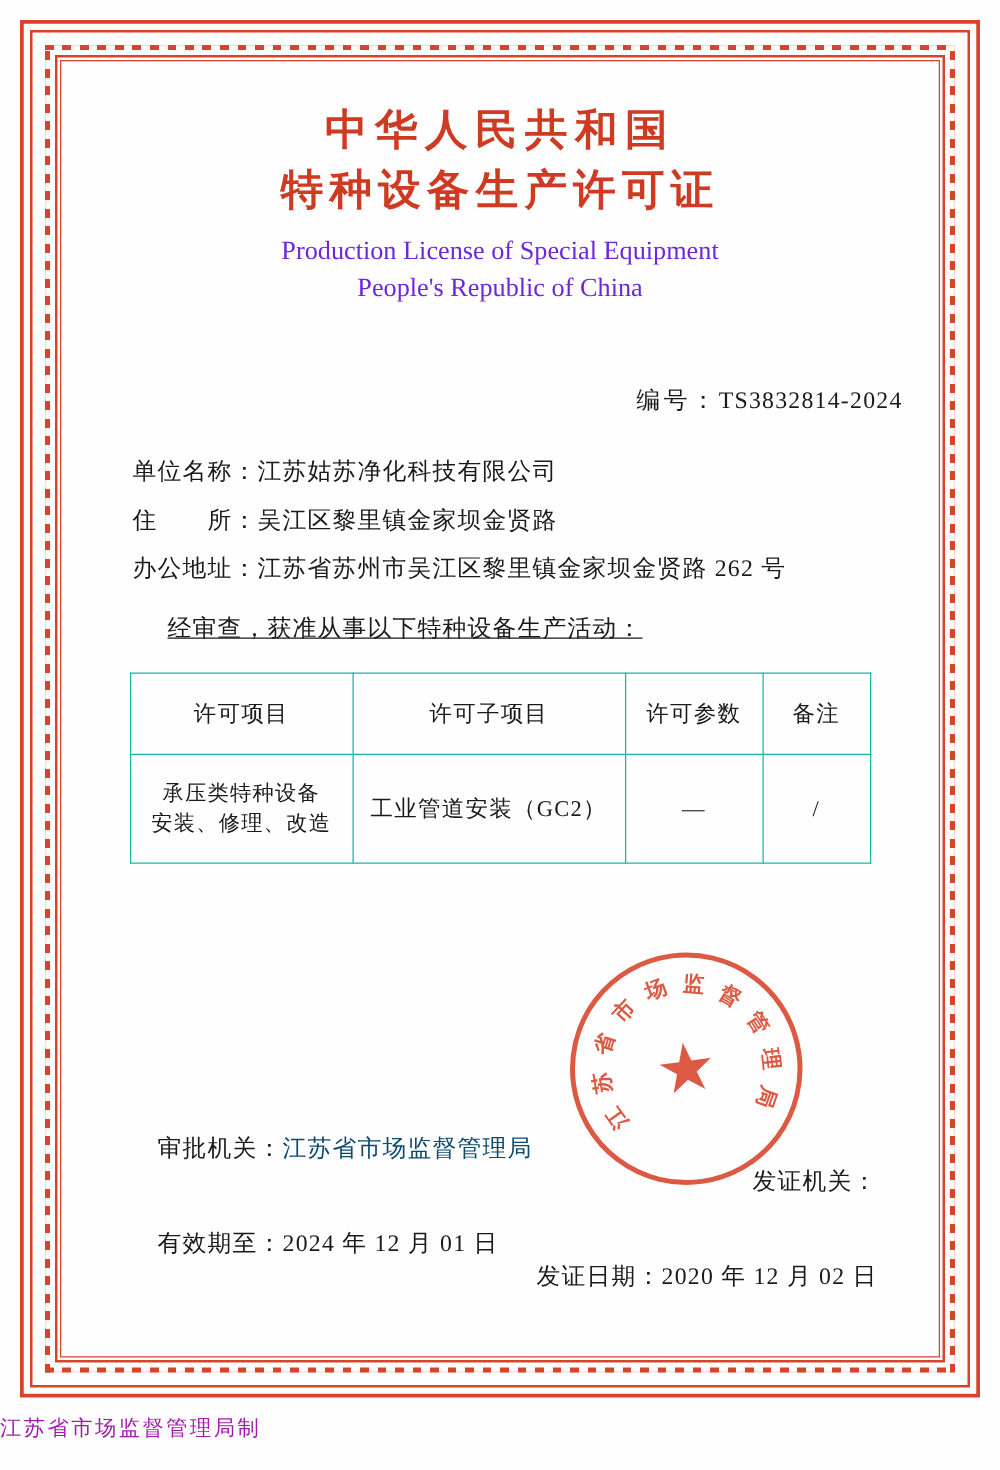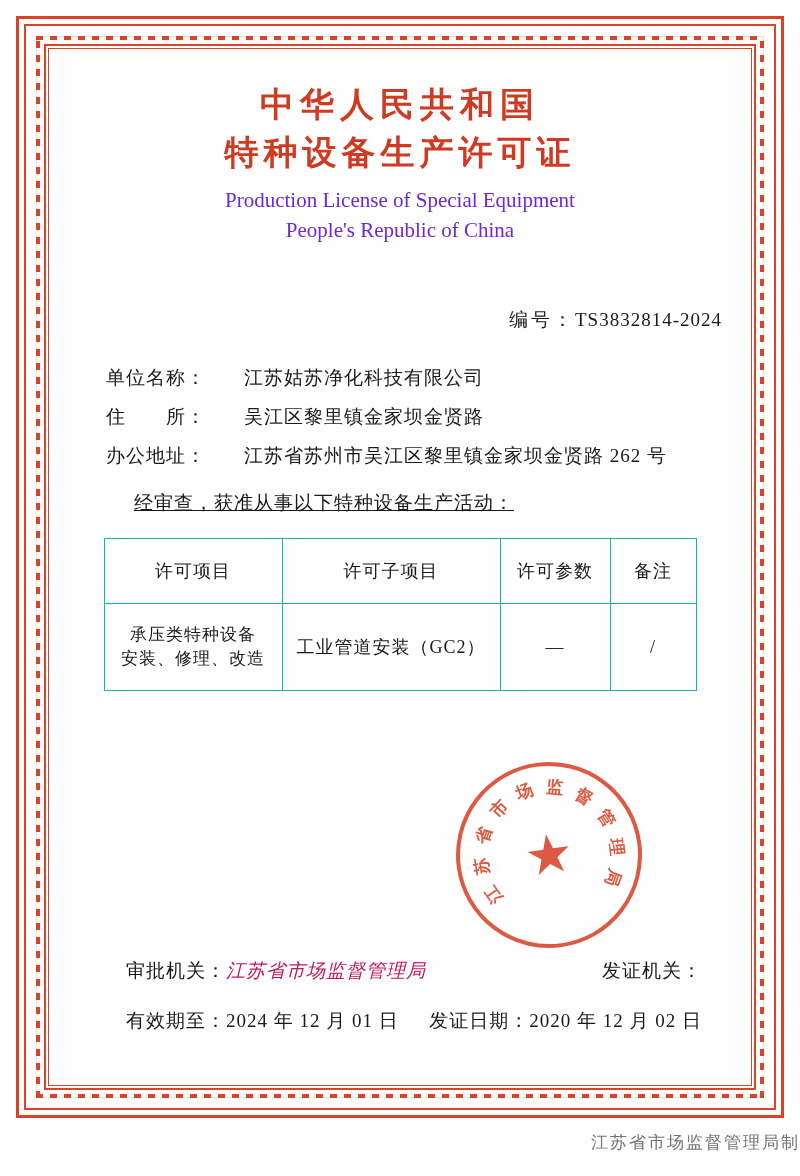--- a/index.html
+++ b/index.html
@@ -111,21 +111,20 @@
 
   .fields {
     margin-top: 26px;
     padding-left: 34px;
     font-size: 19px;
     line-height: 2.05;
   }
   .field-row {
     display: flex;
     align-items: flex-end;
-    gap: 38px;
   }
   .field-label {
     white-space: pre;
     letter-spacing: 1px;
   }
   .field-value {
     letter-spacing: 1px;
   }
   .statement {
     margin-top: 14px;
@@ -203,47 +202,47 @@
     right: 0;
     bottom: 18px;
     font-size: 19px;
     letter-spacing: 1px;
   }
   .sign-row {
     display: flex;
     align-items: baseline;
     padding: 0 18px 0 54px;
     margin-bottom: 24px;
+    flex-direction: column;
   }
   .sign-row .left {
     display: flex;
     align-items: baseline;
     flex: 0 0 auto;
   }
   .sign-row .right {
     display: flex;
     align-items: baseline;
     margin-left: auto;
     padding-right: 8px;
   }
   .red-value {
-    color: #be185d;
-    letter-spacing: 1px;
-    font-style: italic;
+    color: #0c4a6e;
+    letter-spacing: 1px;
   }
 
   .footer-note {
     position: absolute;
     left: 0;
     right: 0;
     bottom: 22px;
-    text-align: right;
+    text-align: left;
     font-size: 17px;
     letter-spacing: 2px;
-    color: #737373;
+    color: #a21caf;
   }
 </style>
 </head>
 <body>
 
 <div class="page">
 
   <div class="frame-outer"></div>
   <div class="frame-band"></div>
   <div class="frame-inner"></div>

